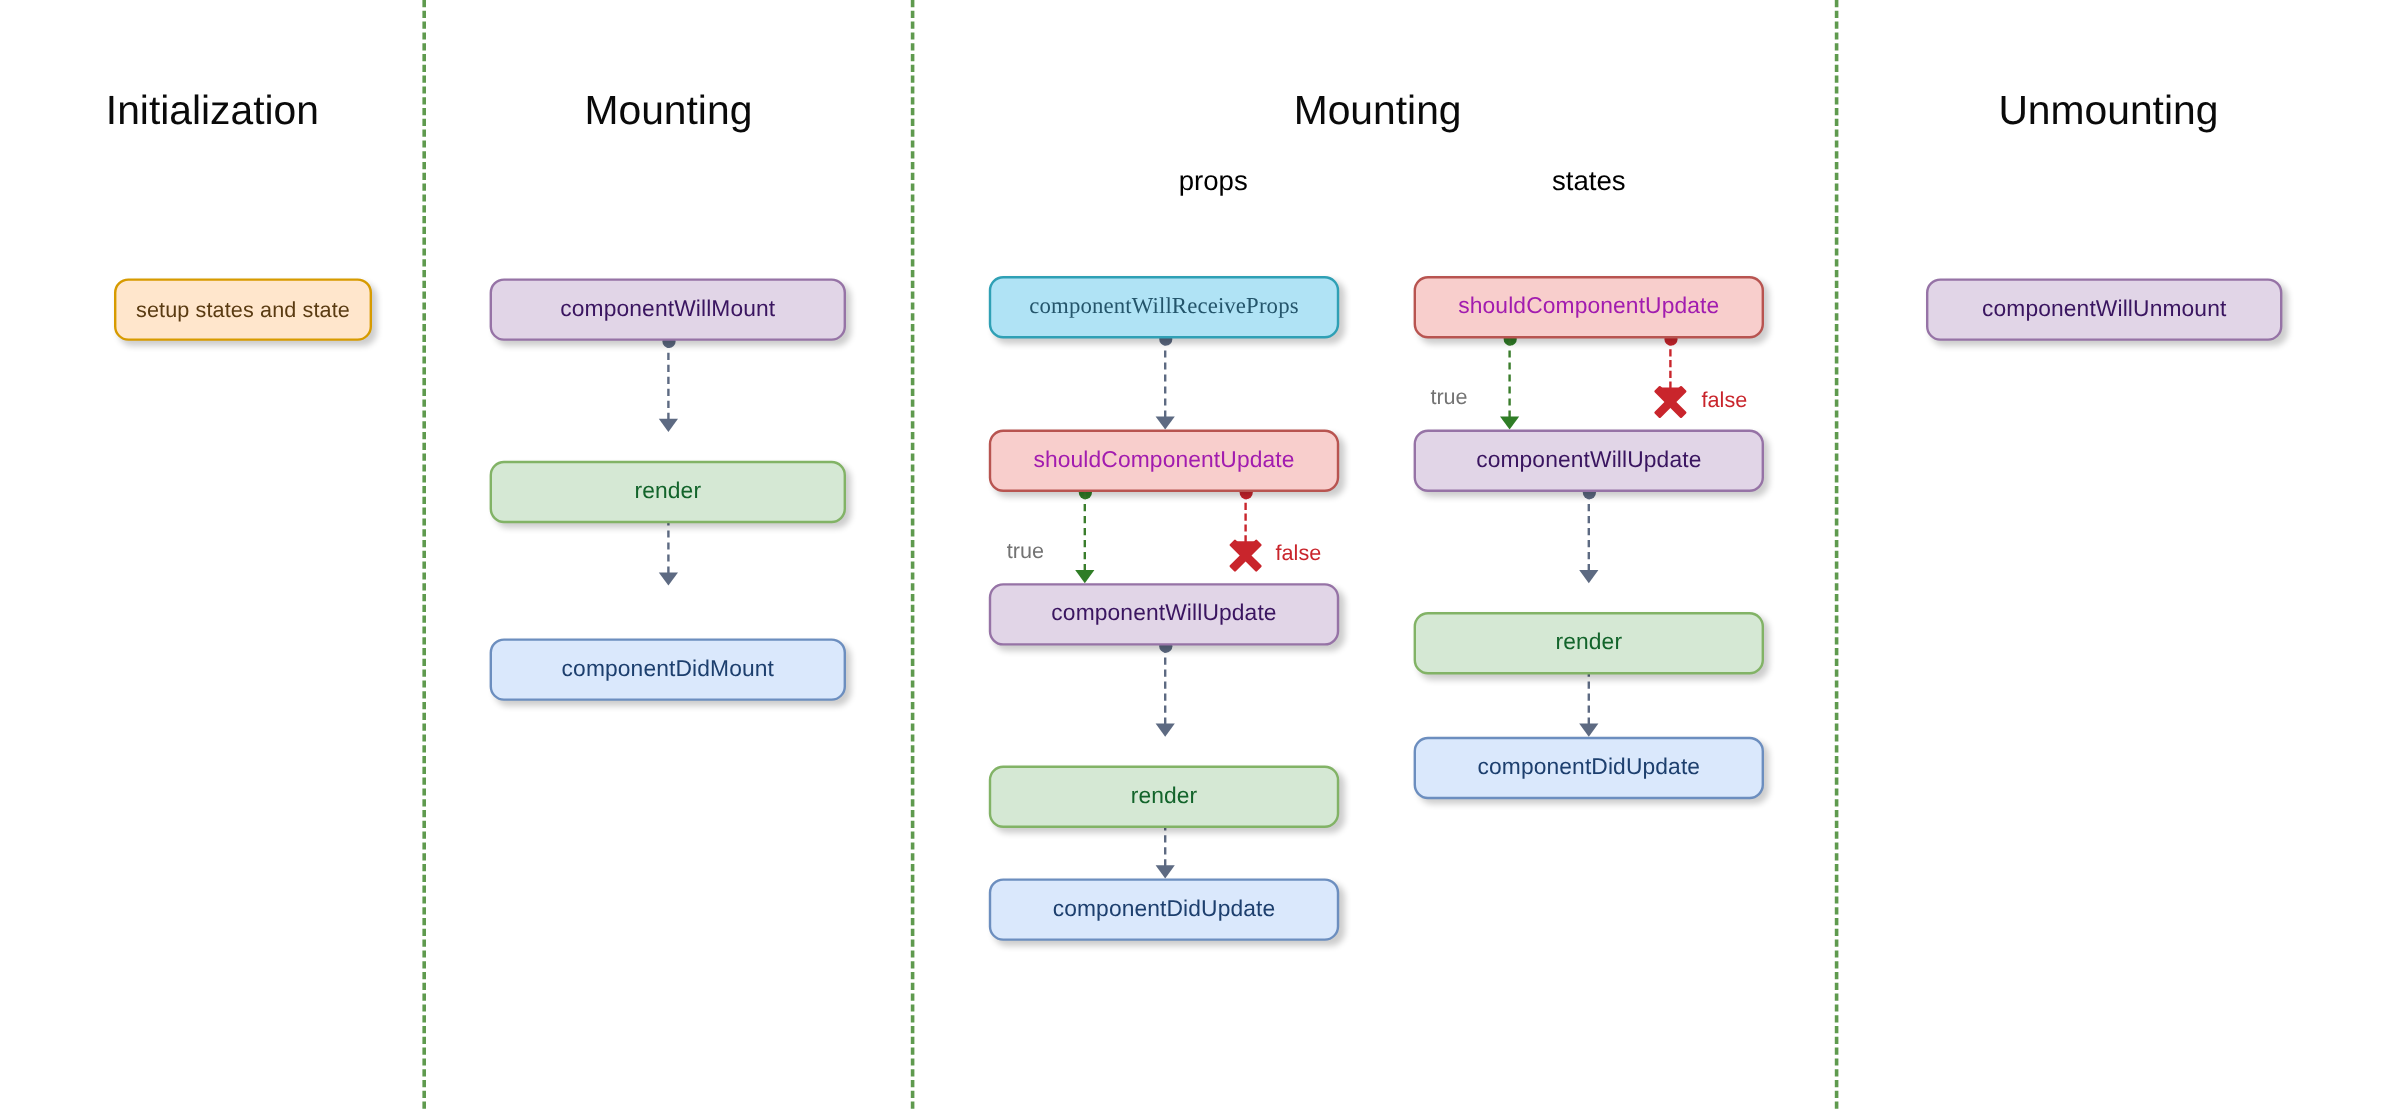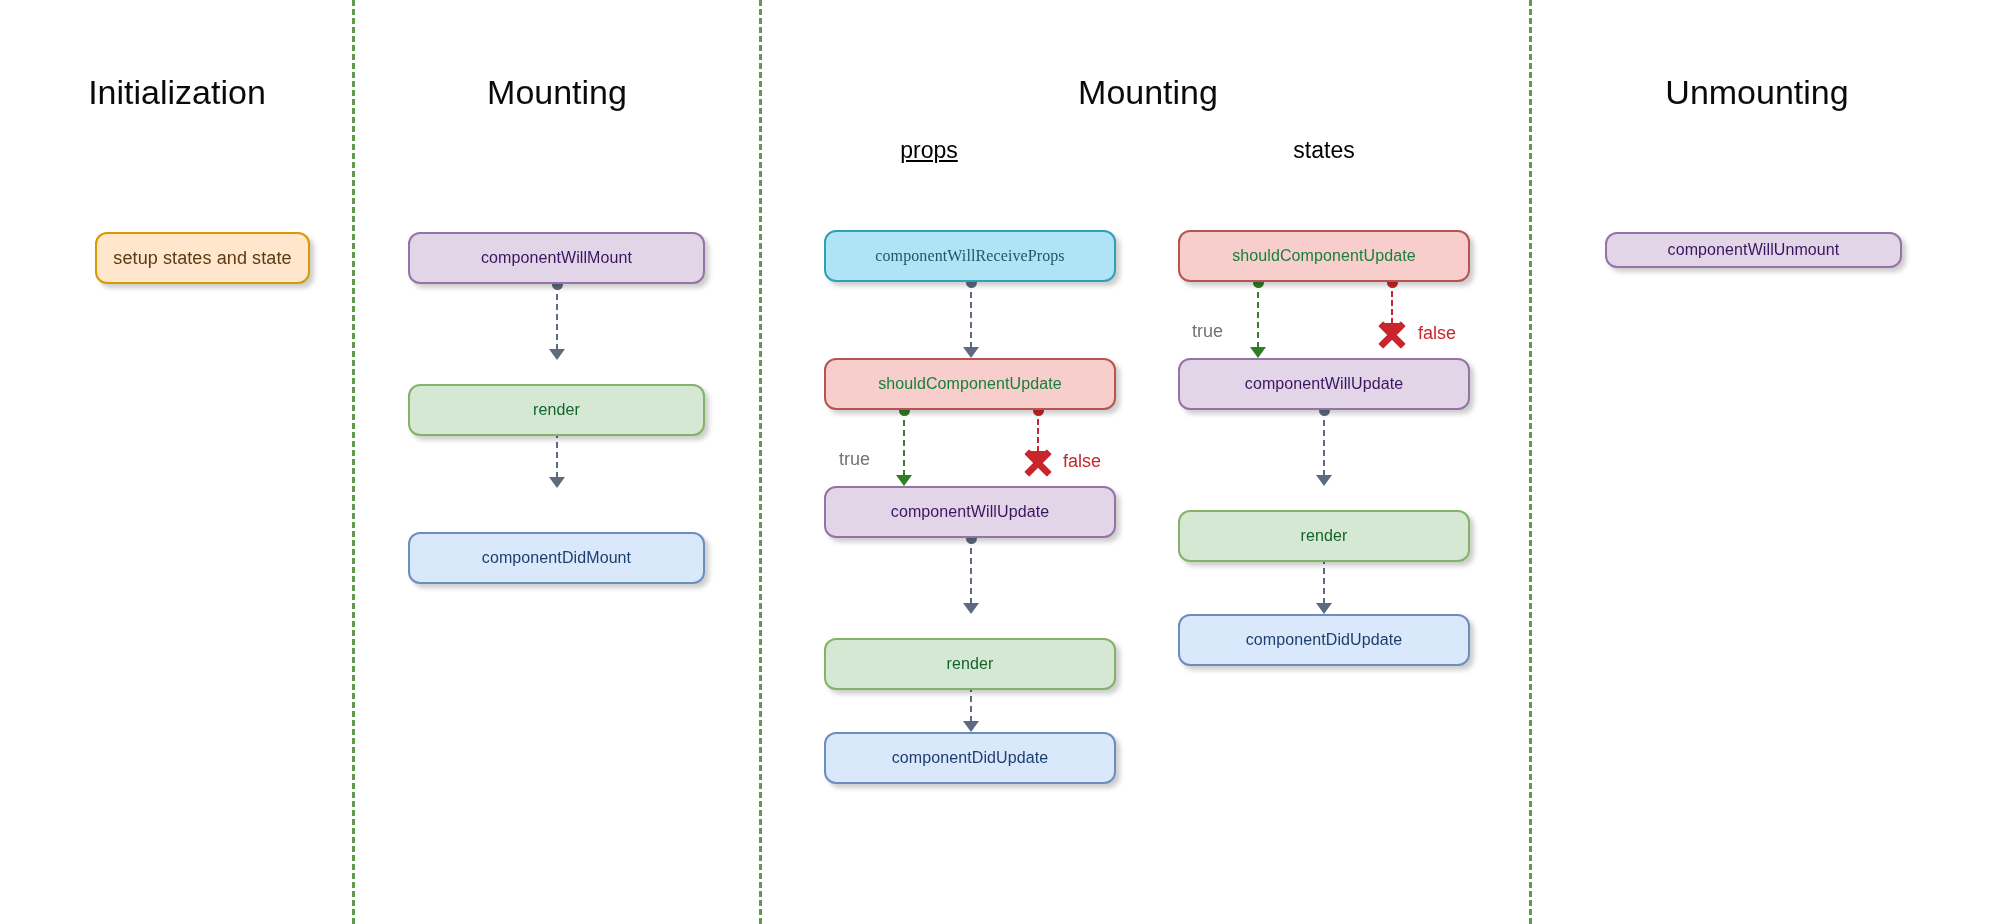--- a/index.html
+++ b/index.html
@@ -56,37 +56,37 @@
   
   .node {
     position: absolute;
     box-sizing: border-box;
     border-radius: 12px;
     border-width: 2px;
     border-style: solid;
     display: flex;
     align-items: center;
     justify-content: center;
-    font-size: 16px;
+    font-size: 19px;
     line-height: 22px;
     letter-spacing: 0.1px;
     text-align: center;
     box-shadow: 4px 4px 5px rgba(0, 0, 0, 0.20);
     font-family: "Liberation Sans", sans-serif;
     white-space: nowrap;
   }
   .node.small-text { font-size: 18px; }
 
   
   .n-orange { background: #ffe6cc; border-color: #d79b00; color: #5a3b12; }
   .n-purple { background: #e1d5e7; border-color: #9673a6; color: #3a1560; }
   .n-green  { background: #d5e8d4; border-color: #82b366; color: #13642b; margin-top: 24px; }
   .n-blue   { background: #dae8fc; border-color: #6c8ebf; color: #1d3f6e; }
   .n-cyan   { background: #b0e3f5; border-color: #2fa0b5; color: #24556b; }
-  .n-red    { background: #f8cecc; border-color: #b85450; color: #15803d; }
+  .n-red    { background: #f8cecc; border-color: #b85450; color: #a21caf; }
 
   
   .conn {
     position: absolute;
     width: 0;
     border-left-width: 2px;
     border-left-style: dashed;
   }
   .conn.gray  { border-left-color: #5d6a82; }
   .conn.green { border-left-color: #3a7d2c; }
@@ -151,21 +151,21 @@
 <body>
 
 <div id="canvas">
     <div class="divider" style="left: 352px;"></div>
     <div class="divider" style="left: 759px;"></div>
     <div class="divider" style="left: 1529px;"></div>
     <div class="section-title" style="left: 12px; top: 72px; width: 330px;">Initialization</div>
     <div class="section-title" style="left: 392px; top: 72px; width: 330px;">Mounting</div>
     <div class="section-title" style="left: 983px; top: 72px; width: 330px;">Mounting</div>
     <div class="section-title" style="left: 1592px; top: 72px; width: 330px;">Unmounting</div>
-    <div class="sub-title" style="left: 783px; top: 136px; width: 292px; text-decoration: underline;">props</div>
+    <div class="sub-title" style="left: 865px; top: 136px; width: 292px;">props</div>
     <div class="sub-title" style="left: 1178px; top: 136px; width: 292px;">states</div>
     <div class="dot gray" style="left: 552px; top: 279px;"></div>
     <div class="conn gray" style="left: 556px; top: 284px; height: 66px;"></div>
     <div class="arrow gray" style="left: 549px; top: 349px;"></div>
     <div class="dot gray" style="left: 552px; top: 407px;"></div>
     <div class="conn gray" style="left: 556px; top: 412px; height: 66px;"></div>
     <div class="arrow gray" style="left: 549px; top: 477px;"></div>
     <div class="dot gray" style="left: 966px; top: 277px;"></div>
     <div class="conn gray" style="left: 970px; top: 282px; height: 66px;"></div>
     <div class="arrow gray" style="left: 963px; top: 347px;"></div>
@@ -205,14 +205,14 @@
     <div class="node n-blue" style="left: 408px; top: 488px; width: 297px; height: 52px; margin-top: 44px;">componentDidMount</div>
     <div class="node n-cyan" style="left: 824px; top: 230px; width: 292px; height: 52px; font-family: Liberation Serif, serif;">componentWillReceiveProps</div>
     <div class="node n-red" style="left: 824px; top: 358px; width: 292px; height: 52px;">shouldComponentUpdate</div>
     <div class="node n-purple" style="left: 824px; top: 486px; width: 292px; height: 52px;">componentWillUpdate</div>
     <div class="node n-green" style="left: 824px; top: 614px; width: 292px; height: 52px;">render</div>
     <div class="node n-blue" style="left: 824px; top: 732px; width: 292px; height: 52px;">componentDidUpdate</div>
     <div class="node n-red" style="left: 1178px; top: 230px; width: 292px; height: 52px;">shouldComponentUpdate</div>
     <div class="node n-purple" style="left: 1178px; top: 358px; width: 292px; height: 52px;">componentWillUpdate</div>
     <div class="node n-green" style="left: 1178px; top: 486px; width: 292px; height: 52px;">render</div>
     <div class="node n-blue" style="left: 1178px; top: 614px; width: 292px; height: 52px;">componentDidUpdate</div>
-    <div class="node n-purple" style="left: 1605px; top: 232px; width: 297px; height: 36px;">componentWillUnmount</div>
+    <div class="node n-purple" style="left: 1605px; top: 232px; width: 297px; height: 52px;">componentWillUnmount</div>
   </div>
 
 </body></html>

